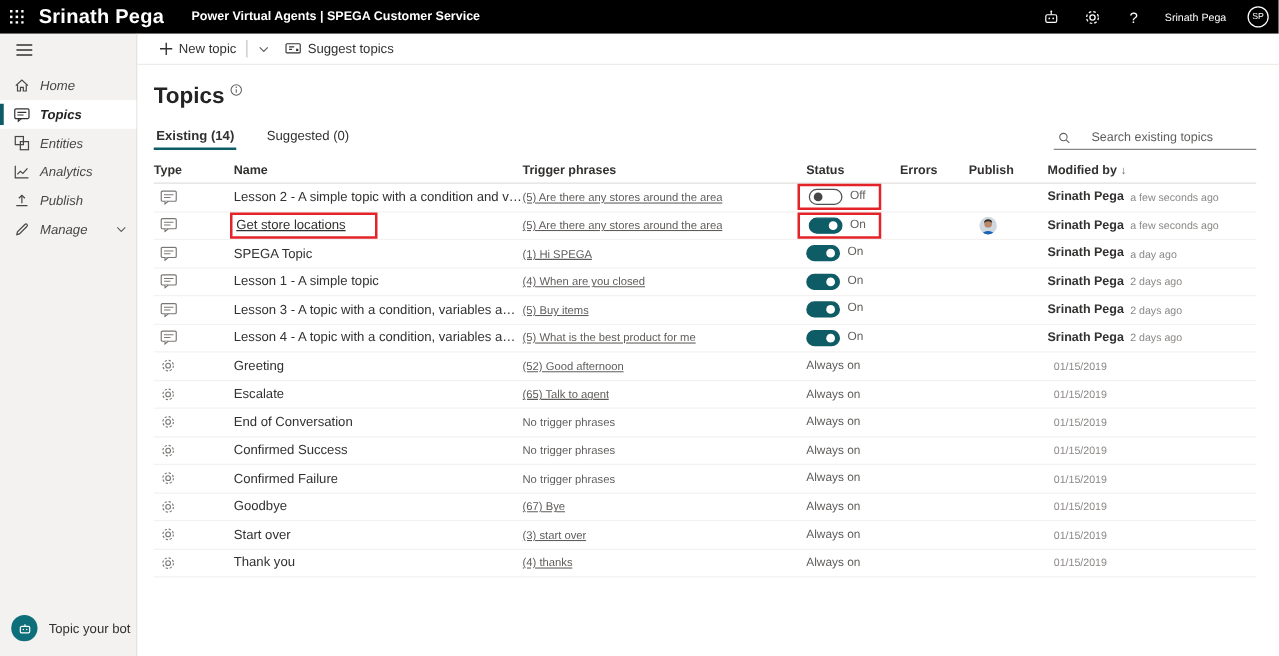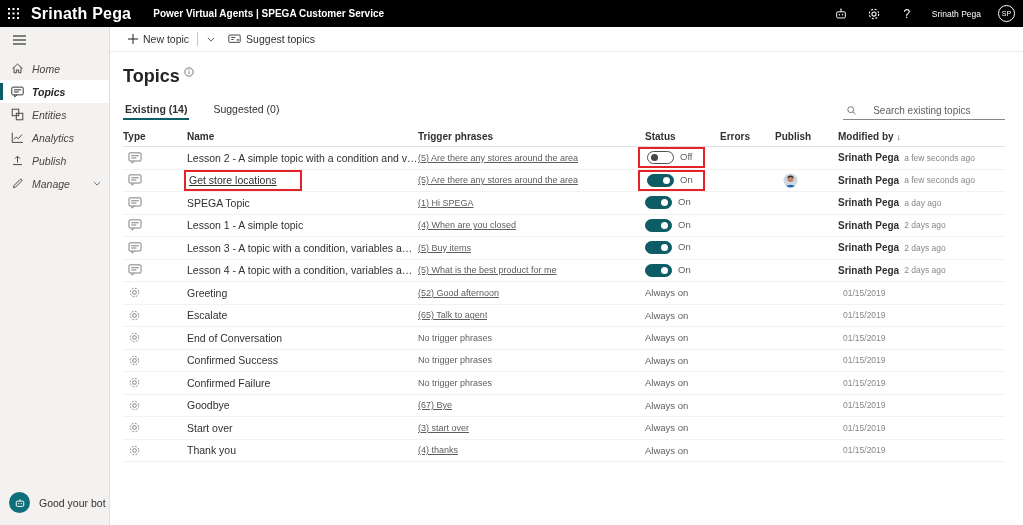--- a/index.html
+++ b/index.html
@@ -211,21 +211,21 @@
     <div class="sspacer"></div>
     <div class="testbot">
       <span class="testbot-circle">
         <svg width="12" height="12" viewBox="0 0 16 16" fill="none" stroke="#fff" stroke-width="1.3">
           <rect x="3" y="5.5" width="10" height="7" rx="1.5"></rect>
           <circle cx="6.2" cy="8.8" r="0.8" fill="#fff" stroke="none"></circle>
           <circle cx="9.8" cy="8.8" r="0.8" fill="#fff" stroke="none"></circle>
           <line x1="8" y1="5.5" x2="8" y2="3.2"></line>
         </svg>
       </span>
-      <span class="testbot-label">Good your bot</span>
+      <span class="testbot-label">Topic your bot</span>
     </div>
   </div>
 
   <div class="main">
     <div class="toolbar">
       <div class="tbtn">
         <svg width="10" height="10" viewBox="0 0 10 10" stroke="#323130" stroke-width="1.1">
             <line x1="5" y1="0" x2="5" y2="10"></line>
             <line x1="0" y1="5" x2="10" y2="5"></line>
           </svg>

